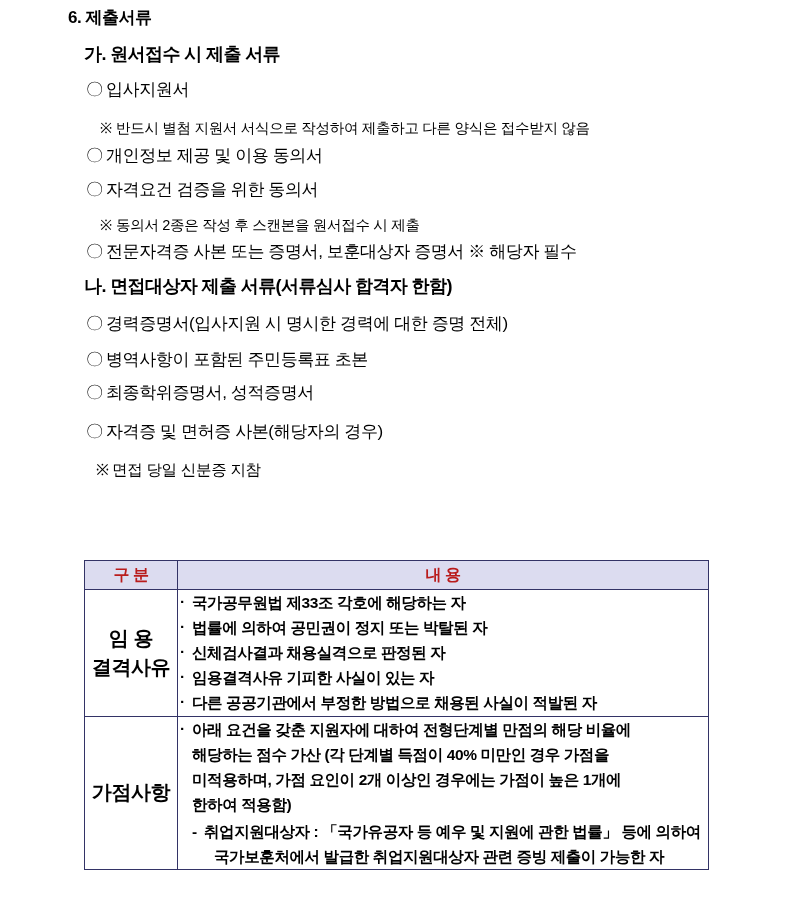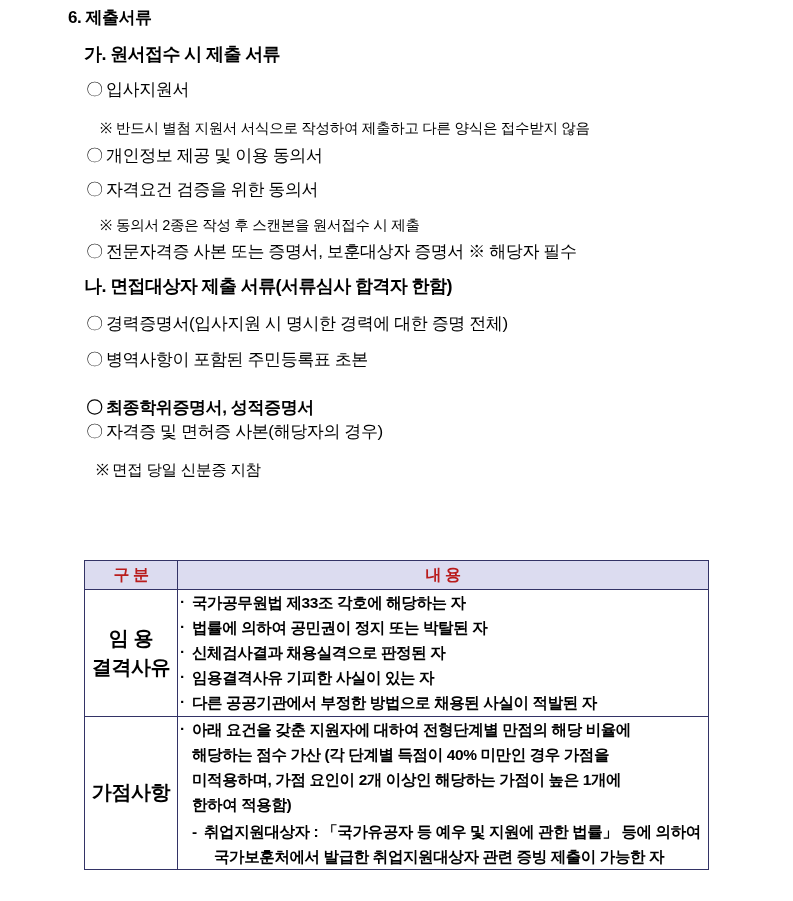--- a/index.html
+++ b/index.html
@@ -192,21 +192,21 @@
   <div class="sub-heading subb">나. 면접대상자 제출 서류(서류심사 합격자 한함)</div>
 
   <div class="bullet-line" style="left:86px; top:312px;">
     <span class="mark">〇</span><span>경력증명서(입사지원 시 명시한 경력에 대한 증명 전체)</span>
   </div>
 
   <div class="bullet-line" style="left:86px; top:348px;">
     <span class="mark">〇</span><span>병역사항이 포함된 주민등록표 초본</span>
   </div>
 
-  <div class="bullet-line" style="left:86px; top:396px;font-weight:bold;">
+  <div class="bullet-line" style="left:86px; top:381px;">
     <span class="mark">〇</span><span>최종학위증명서, 성적증명서</span>
   </div>
 
   <div class="bullet-line" style="left:86px; top:420px;">
     <span class="mark">〇</span><span>자격증 및 면허증 사본(해당자의 경우)</span>
   </div>
 
   <div class="note-line" style="left:96px; top:458px; font-size:15.5px;">
     <span class="mark">※</span><span>면접 당일 신분증 지참</span>
   </div>
@@ -233,21 +233,21 @@
           <div class="li">다른 공공기관에서 부정한 방법으로 채용된 사실이 적발된 자</div>
         </td>
       </tr>
       <tr>
         <td class="label">가점사항</td>
         <td class="content">
           <div class="li-wrap">
             <div>아래 요건을 갖춘 지원자에 대하여 전형단계별 만점의 해당 비율에</div>
           </div>
           <div class="cont">해당하는 점수 가산 (각 단계별 득점이 40% 미만인 경우 가점을</div>
-          <div class="cont">미적용하며, 가점 요인이 2개 이상인 해당하는 가점이 높은 1개에</div>
+          <div class="cont">미적용하며, 가점 요인이 2개 이상인 경우에는 가점이 높은 1개에</div>
           <div class="cont">한하여 적용함)</div>
           <div class="dash">취업지원대상자 : 「국가유공자 등 예우 및 지원에 관한 법률」 등에 의하여</div>
           <div class="dash-cont">국가보훈처에서 발급한 취업지원대상자 관련 증빙 제출이 가능한 자</div>
         </td>
       </tr>
     </tbody>
   </table>
 
 </div>
 

